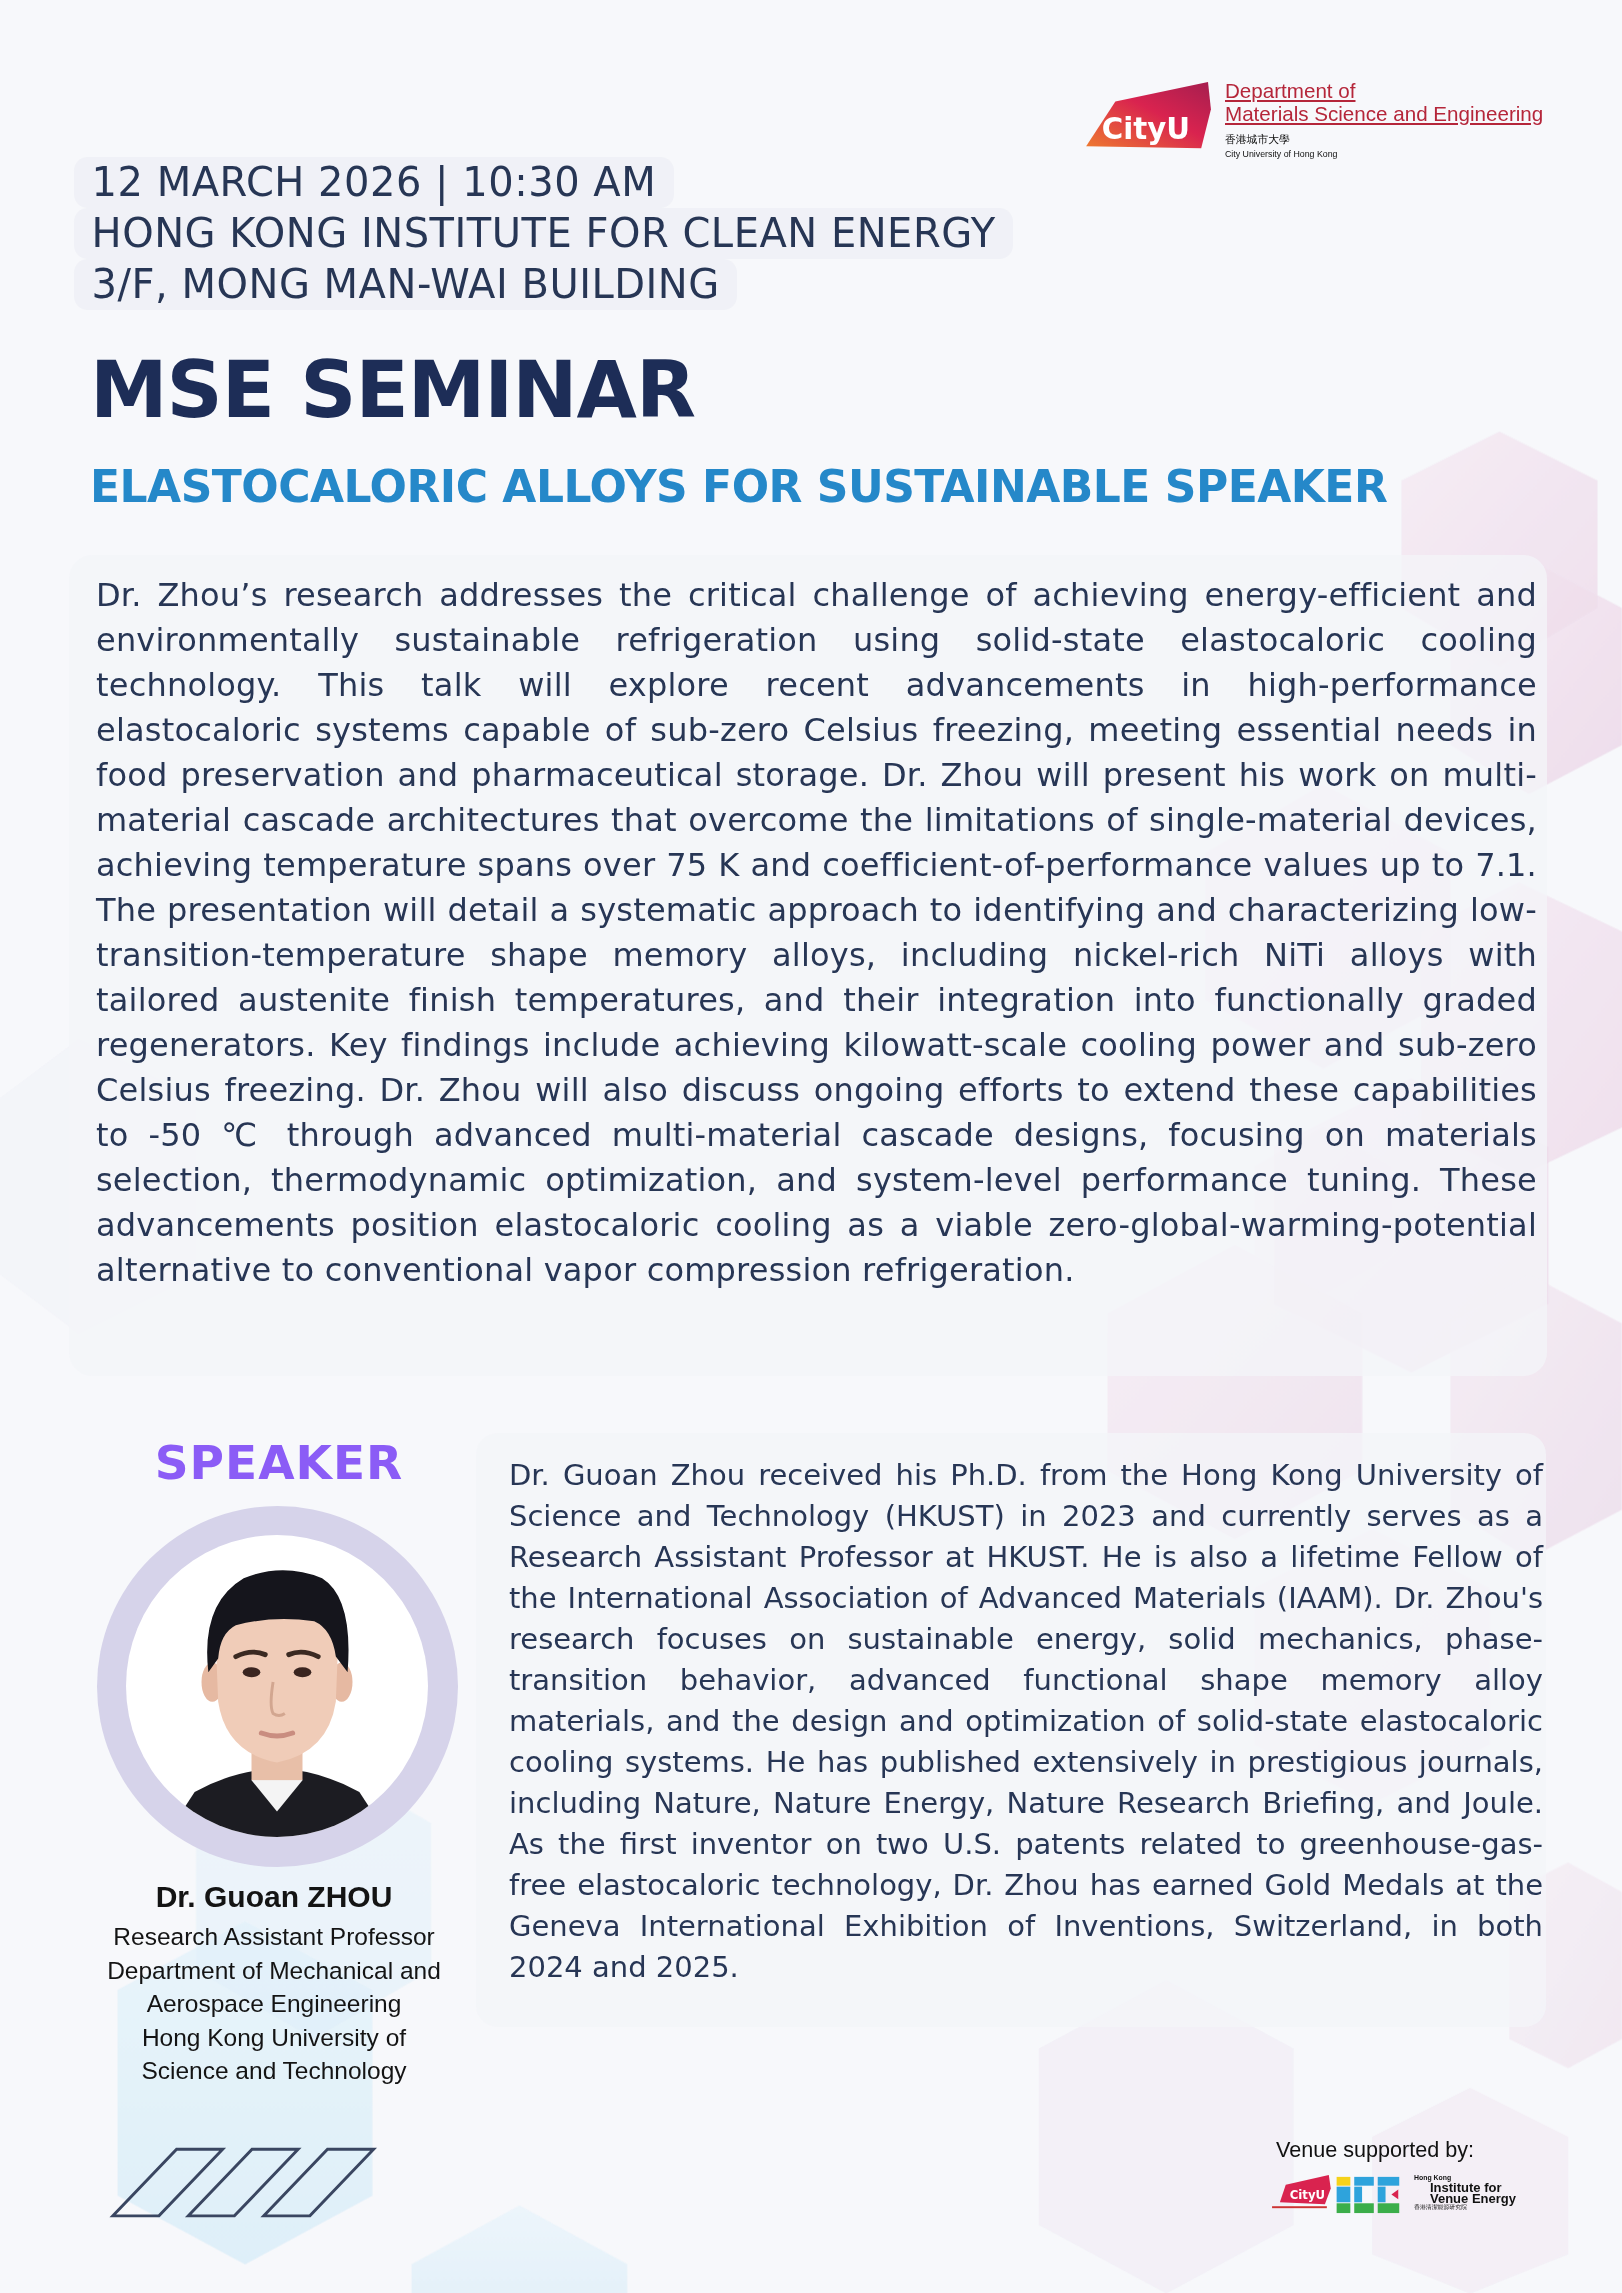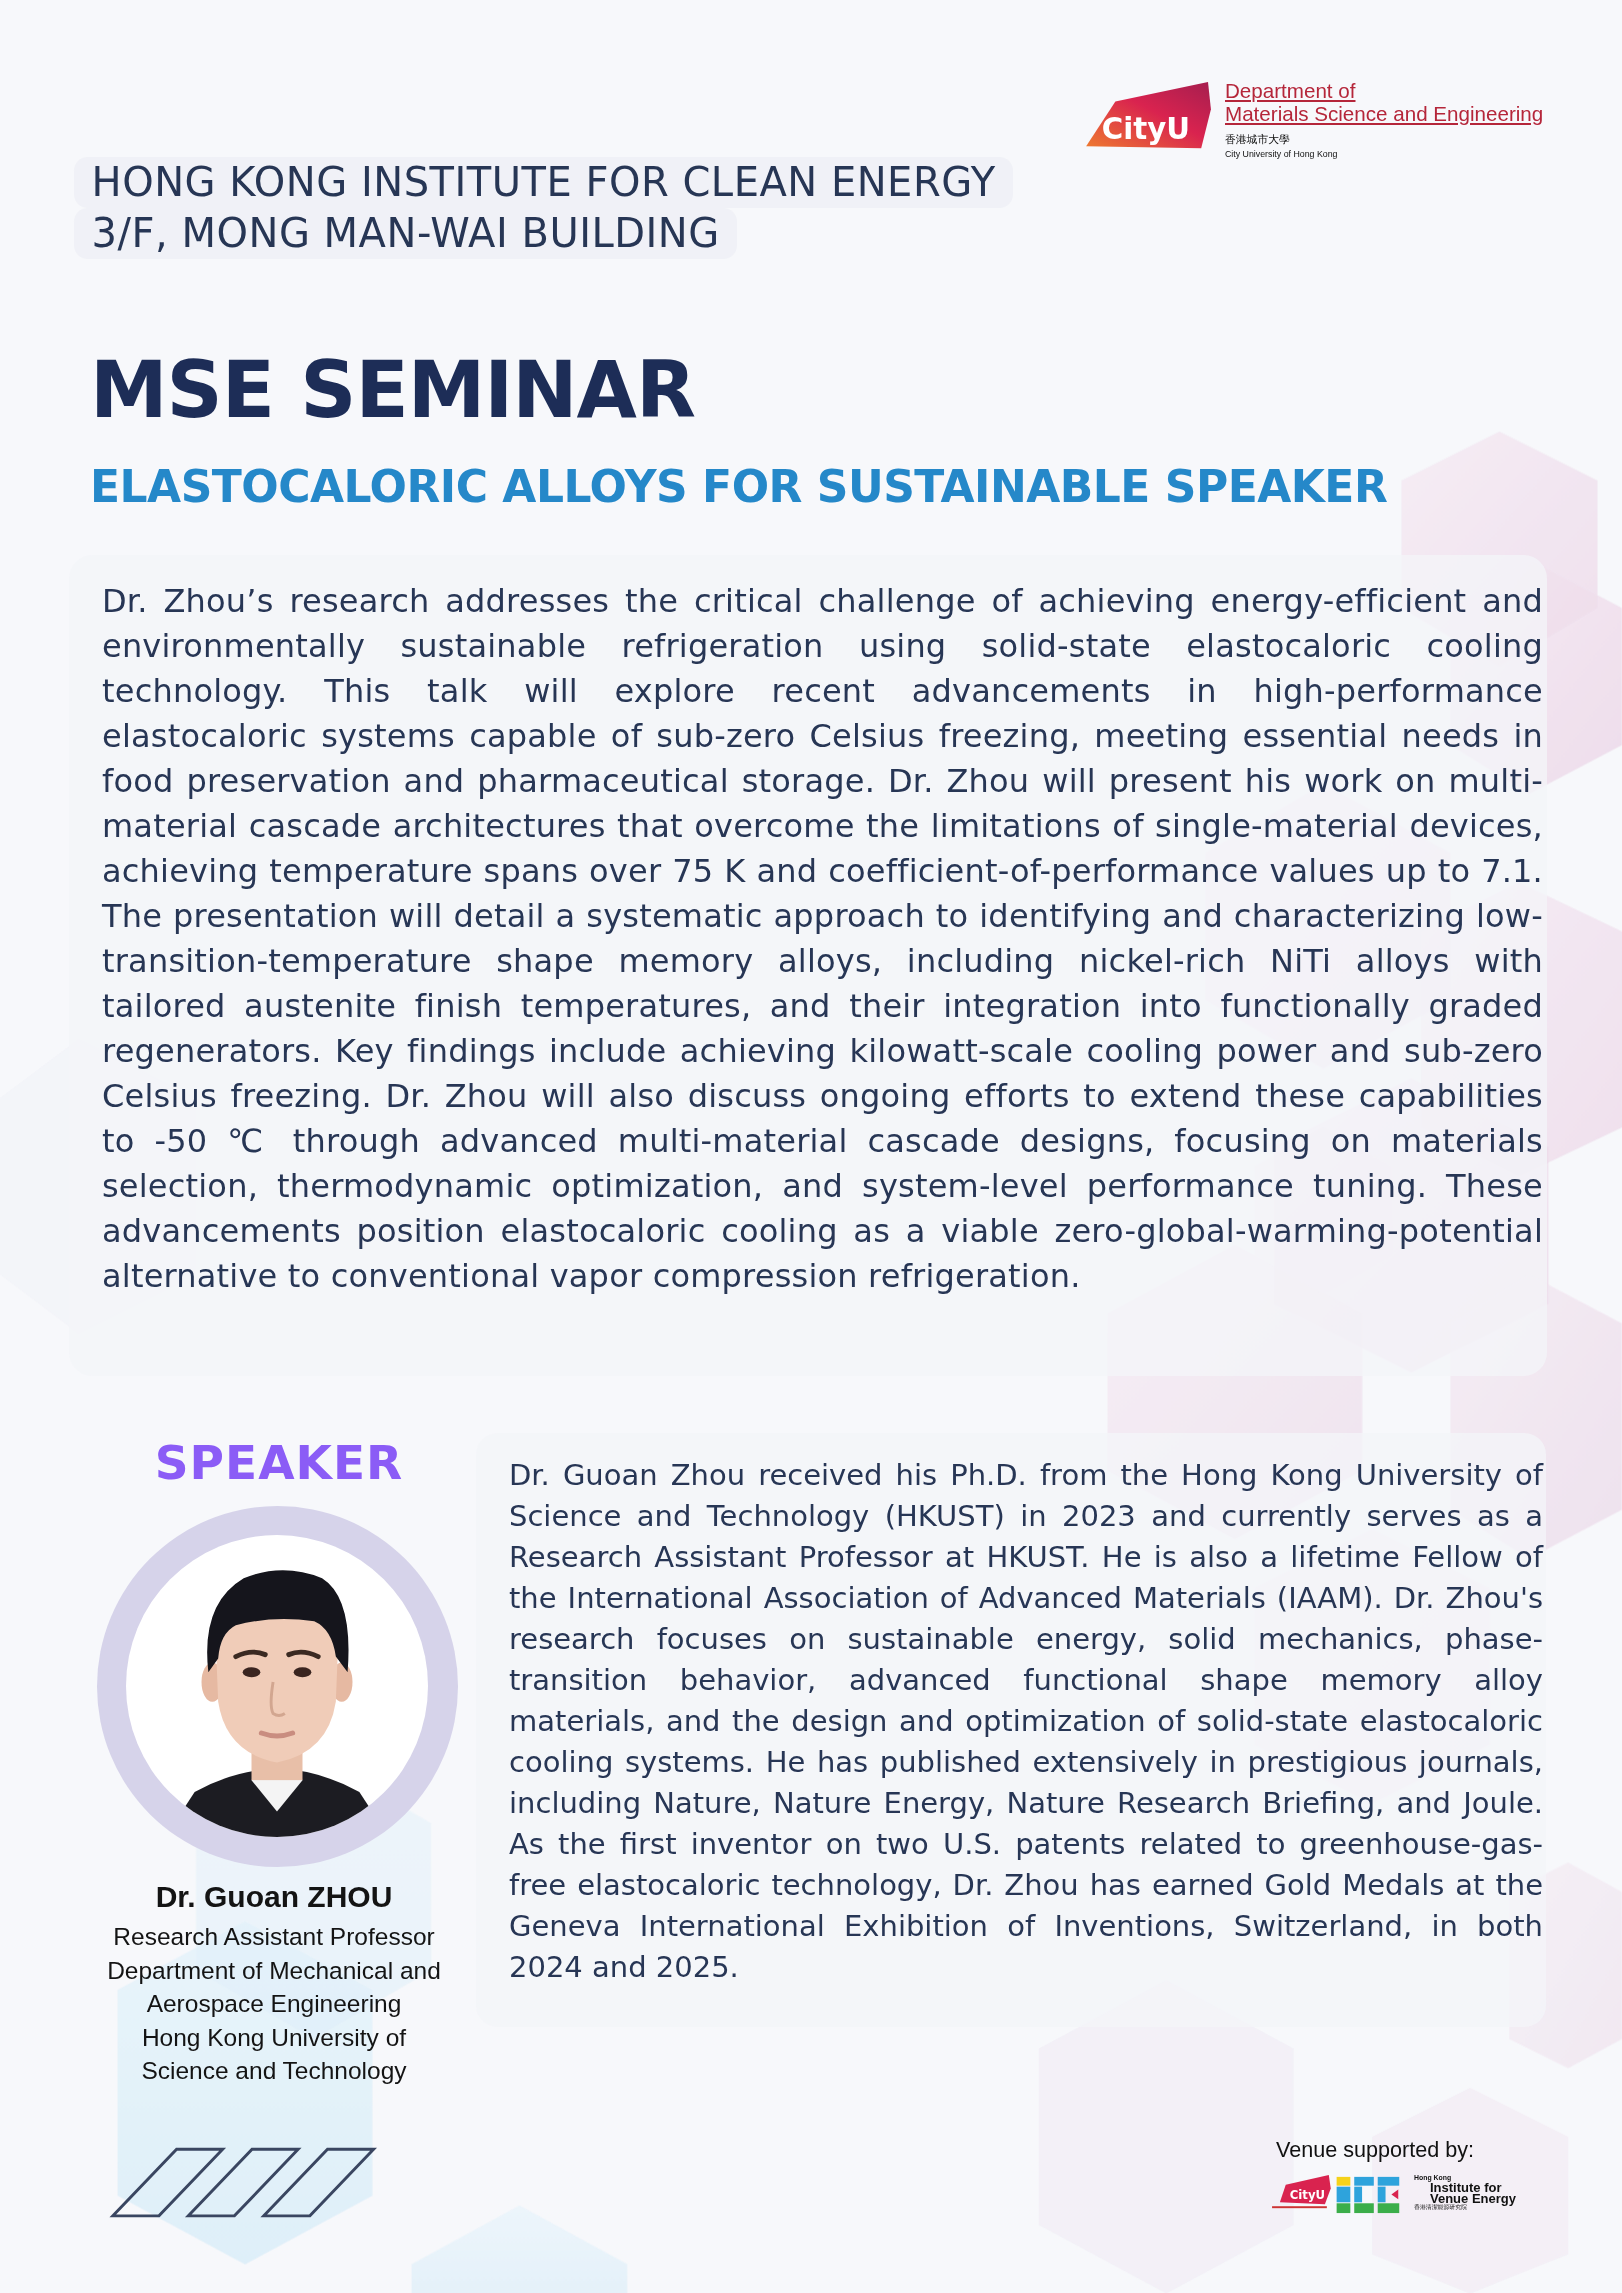--- a/index.html
+++ b/index.html
@@ -37,21 +37,21 @@
       white-space: nowrap;
     }
 
     .abstract-box {
       position: absolute; left: 69px; top: 555px; width: 1478px; height: 821px;
       background: rgba(244,245,249,0.78); border-radius: 23.5px;
     }
     .abstract {
       position: absolute; left: 90px; top: 567px; width: 1441px;
       font-size: 32px; line-height: 45px; text-align: justify; color: #273655;
-      font-family: "DejaVu Sans", sans-serif; letter-spacing: 0.2px; margin: 12px;
+      font-family: "DejaVu Sans", sans-serif; letter-spacing: 0.2px; margin: 6px;
       hyphens: none;
     }
 
     .speaker-heading {
       position: absolute; left: 137px; top: 1433px; width: 284px; text-align: center;
       font-weight: bold; font-size: 47px; line-height: 59px; color: #8b5cf6; letter-spacing: 1px;
     }
     .avatar-ring {
       position: absolute; left: 97px; top: 1506px; width: 361px; height: 361px; border-radius: 50%;
       background: #d6d3ea;
@@ -142,20 +142,21 @@
     </svg>
     <div class="logo-dept">
       <div>Department of</div>
       <div>Materials Science and Engineering</div>
     </div>
     <div class="logo-cn">香港城市大學</div>
     <div class="logo-en">City University of Hong Kong</div>
   </div>
 
   <div class="event-info">
+    <div class="event-line">12 MARCH 2026 |  10:30 AM</div>
     <div class="event-line">HONG KONG INSTITUTE FOR CLEAN ENERGY</div>
     <div class="event-line">3/F, MONG MAN-WAI BUILDING</div>
   </div>
 
   <div class="title">MSE SEMINAR</div>
   <div class="subtitle">ELASTOCALORIC ALLOYS FOR SUSTAINABLE SPEAKER</div>
 
   <div class="abstract-box"></div>
   <p class="abstract">Dr. Zhou’s research addresses the critical challenge of achieving energy-efficient and environmentally sustainable refrigeration using solid-state elastocaloric cooling technology. This talk will explore recent advancements in high-performance elastocaloric systems capable of sub-zero Celsius freezing, meeting essential needs in food preservation and pharmaceutical storage. Dr. Zhou will present his work on multi-material cascade architectures that overcome the limitations of single-material devices, achieving temperature spans over 75 K and coefficient-of-performance values up to 7.1. The presentation will detail a systematic approach to identifying and characterizing low-transition-temperature shape memory alloys, including nickel-rich NiTi alloys with tailored austenite finish temperatures, and their integration into functionally graded regenerators. Key findings include achieving kilowatt-scale cooling power and sub-zero Celsius freezing. Dr. Zhou will also discuss ongoing efforts to extend these capabilities to -50 ℃ through advanced multi-material cascade designs, focusing on materials selection, thermodynamic optimization, and system-level performance tuning. These advancements position elastocaloric cooling as a viable zero-global-warming-potential alternative to conventional vapor compression refrigeration.</p>
 

